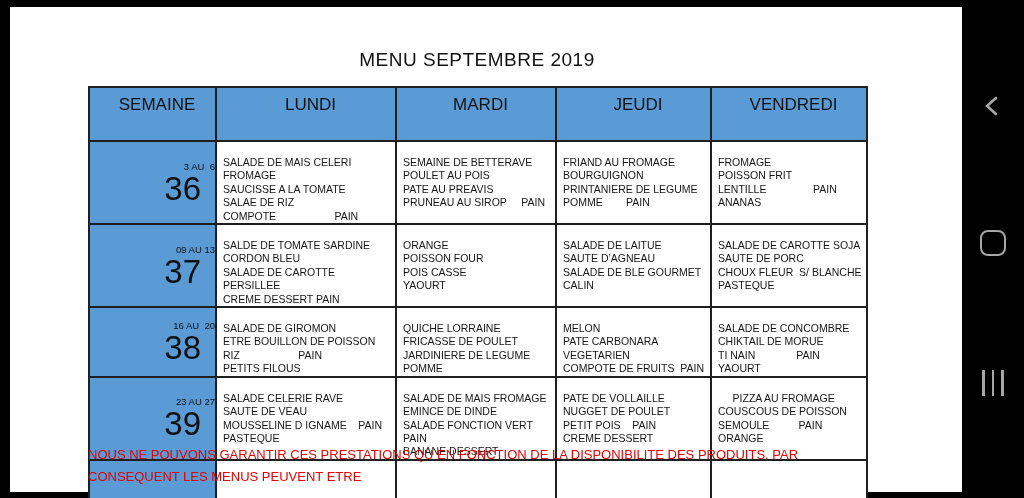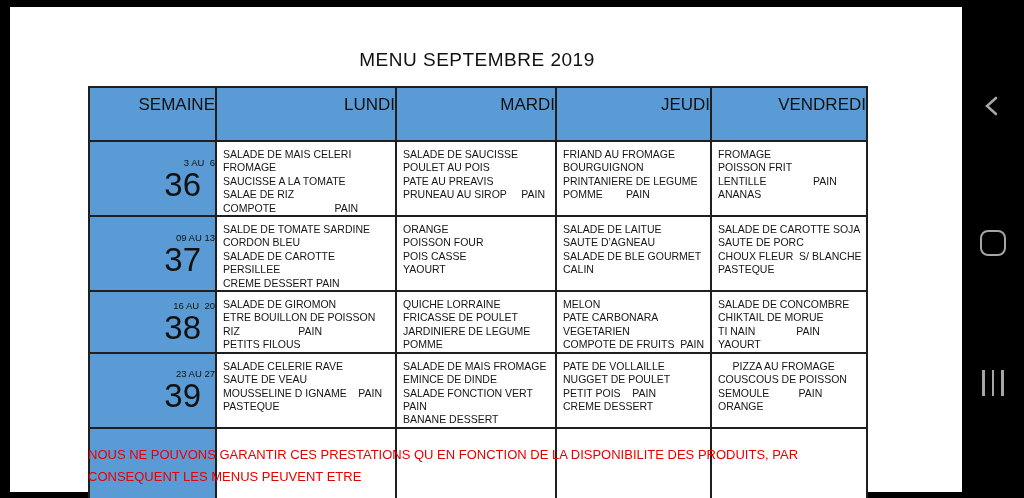--- a/index.html
+++ b/index.html
@@ -7,28 +7,28 @@
           font-family:"Liberation Sans",sans-serif;color:#1a1a1a;}
   .content{position:absolute;left:10px;top:7px;width:966px;height:485px;background:#ffffff;}
   .page-title{position:absolute;left:78px;top:42px;width:778px;text-align:center;
               font-size:19px;letter-spacing:0.5px;color:#111;}
   table.menu{position:absolute;left:78px;top:79px;border-collapse:collapse;table-layout:fixed;
              width:778px;}
   table.menu th, table.menu td{border:2px solid #1f1f1f;overflow:hidden;}
   tr.header-row{height:54px;}
   tr.data-row{height:55px;}
   tr.empty-row{height:76px;}
-  th.col-header{background:#5B9BD5;text-align:right;vertical-align:top;
+  th.col-header{background:#5B9BD5;text-align:center;vertical-align:top;
                 padding:7px 0 8px 9px;font-size:17px;font-weight:400;color:#111;}
   td.week-cell{background:#5B9BD5;vertical-align:middle;padding:0;}
   .week-inner{display:flex;align-items:flex-end;height:100%;flex-direction:column;}
   .week-range-label{font-size:9.5px;margin-left:5px;white-space:pre;flex:0 0 auto;color:#111;}
   .week-number{flex:1 1 auto;text-align:center;font-size:33px;font-weight:400;color:#111;
                margin-right:14px;line-height:1;}
-  td.menu-cell{background:#fff;vertical-align:top;padding:6px 2px 0 6px;}
+  td.menu-cell{background:#fff;vertical-align:top;padding:14px 2px 0 6px;}
   .menu-line{font-size:10.5px;line-height:13.4px;white-space:pre-wrap;color:#151515;}
   .disclaimer{position:absolute;left:78px;top:437px;width:790px;color:#E60000;
               font-size:13px;line-height:22px;}
   .navbar{position:absolute;right:0;top:0;width:62px;height:498px;background:#000;}
   .nav-btn{position:absolute;left:0;width:62px;height:40px;display:flex;align-items:center;
            justify-content:center;cursor:pointer;}
   .nav-back{top:88px;}
   .nav-home{top:223px;}
   .nav-recents{top:363px;}
   .home-shape{width:22px;height:22px;border:2.5px solid #A6A6A6;border-radius:8px;}
@@ -69,21 +69,21 @@
                 <span class="week-number">36</span>
               </div>
             </td>
             <td class="menu-cell">
               <div class="menu-line">SALADE DE MAIS CELERI FROMAGE</div>
               <div class="menu-line">SAUCISSE A LA TOMATE</div>
               <div class="menu-line">SALAE DE RIZ</div>
               <div class="menu-line">COMPOTE                    PAIN</div>
             </td>
             <td class="menu-cell">
-              <div class="menu-line">SALADE DE SAUCISSE</div>
+              <div class="menu-line">SEMAINE DE BETTERAVE</div>
               <div class="menu-line">POULET AU POIS</div>
               <div class="menu-line">PATE AU PREAVIS</div>
               <div class="menu-line">PRUNEAU AU SIROP     PAIN</div>
             </td>
             <td class="menu-cell">
               <div class="menu-line">FRIAND AU FROMAGE</div>
               <div class="menu-line">BOURGUIGNON</div>
               <div class="menu-line">PRINTANIERE DE LEGUME</div>
               <div class="menu-line">POMME        PAIN</div>
             </td>

